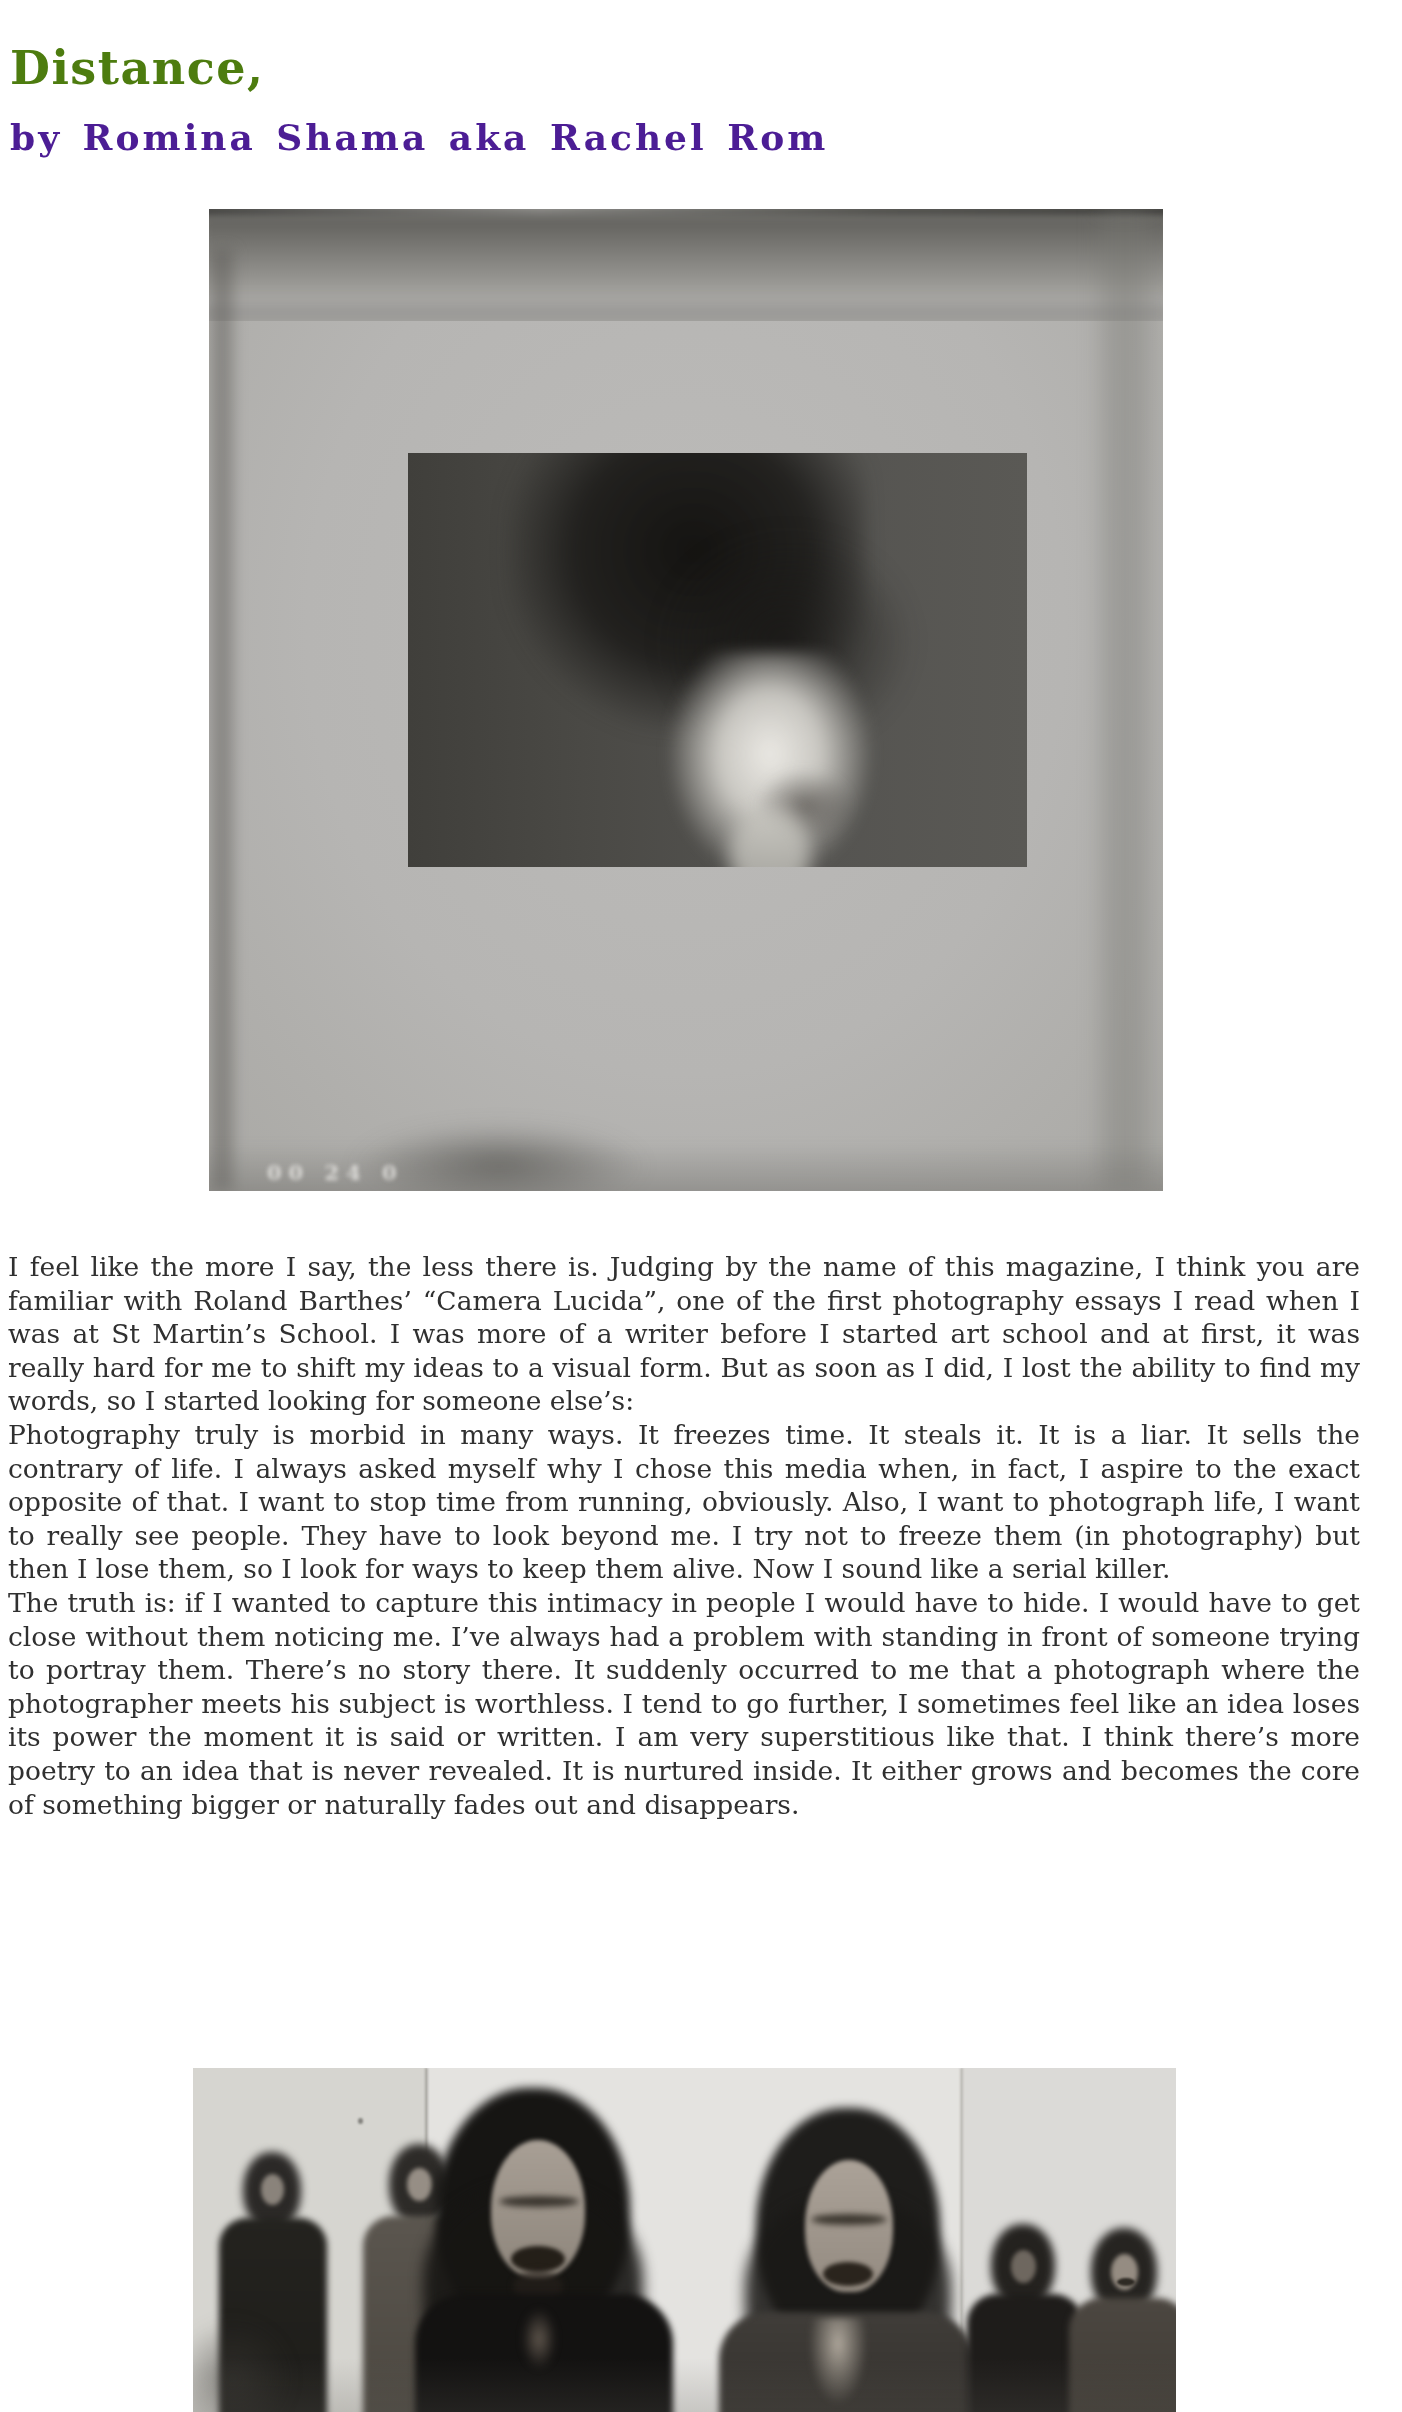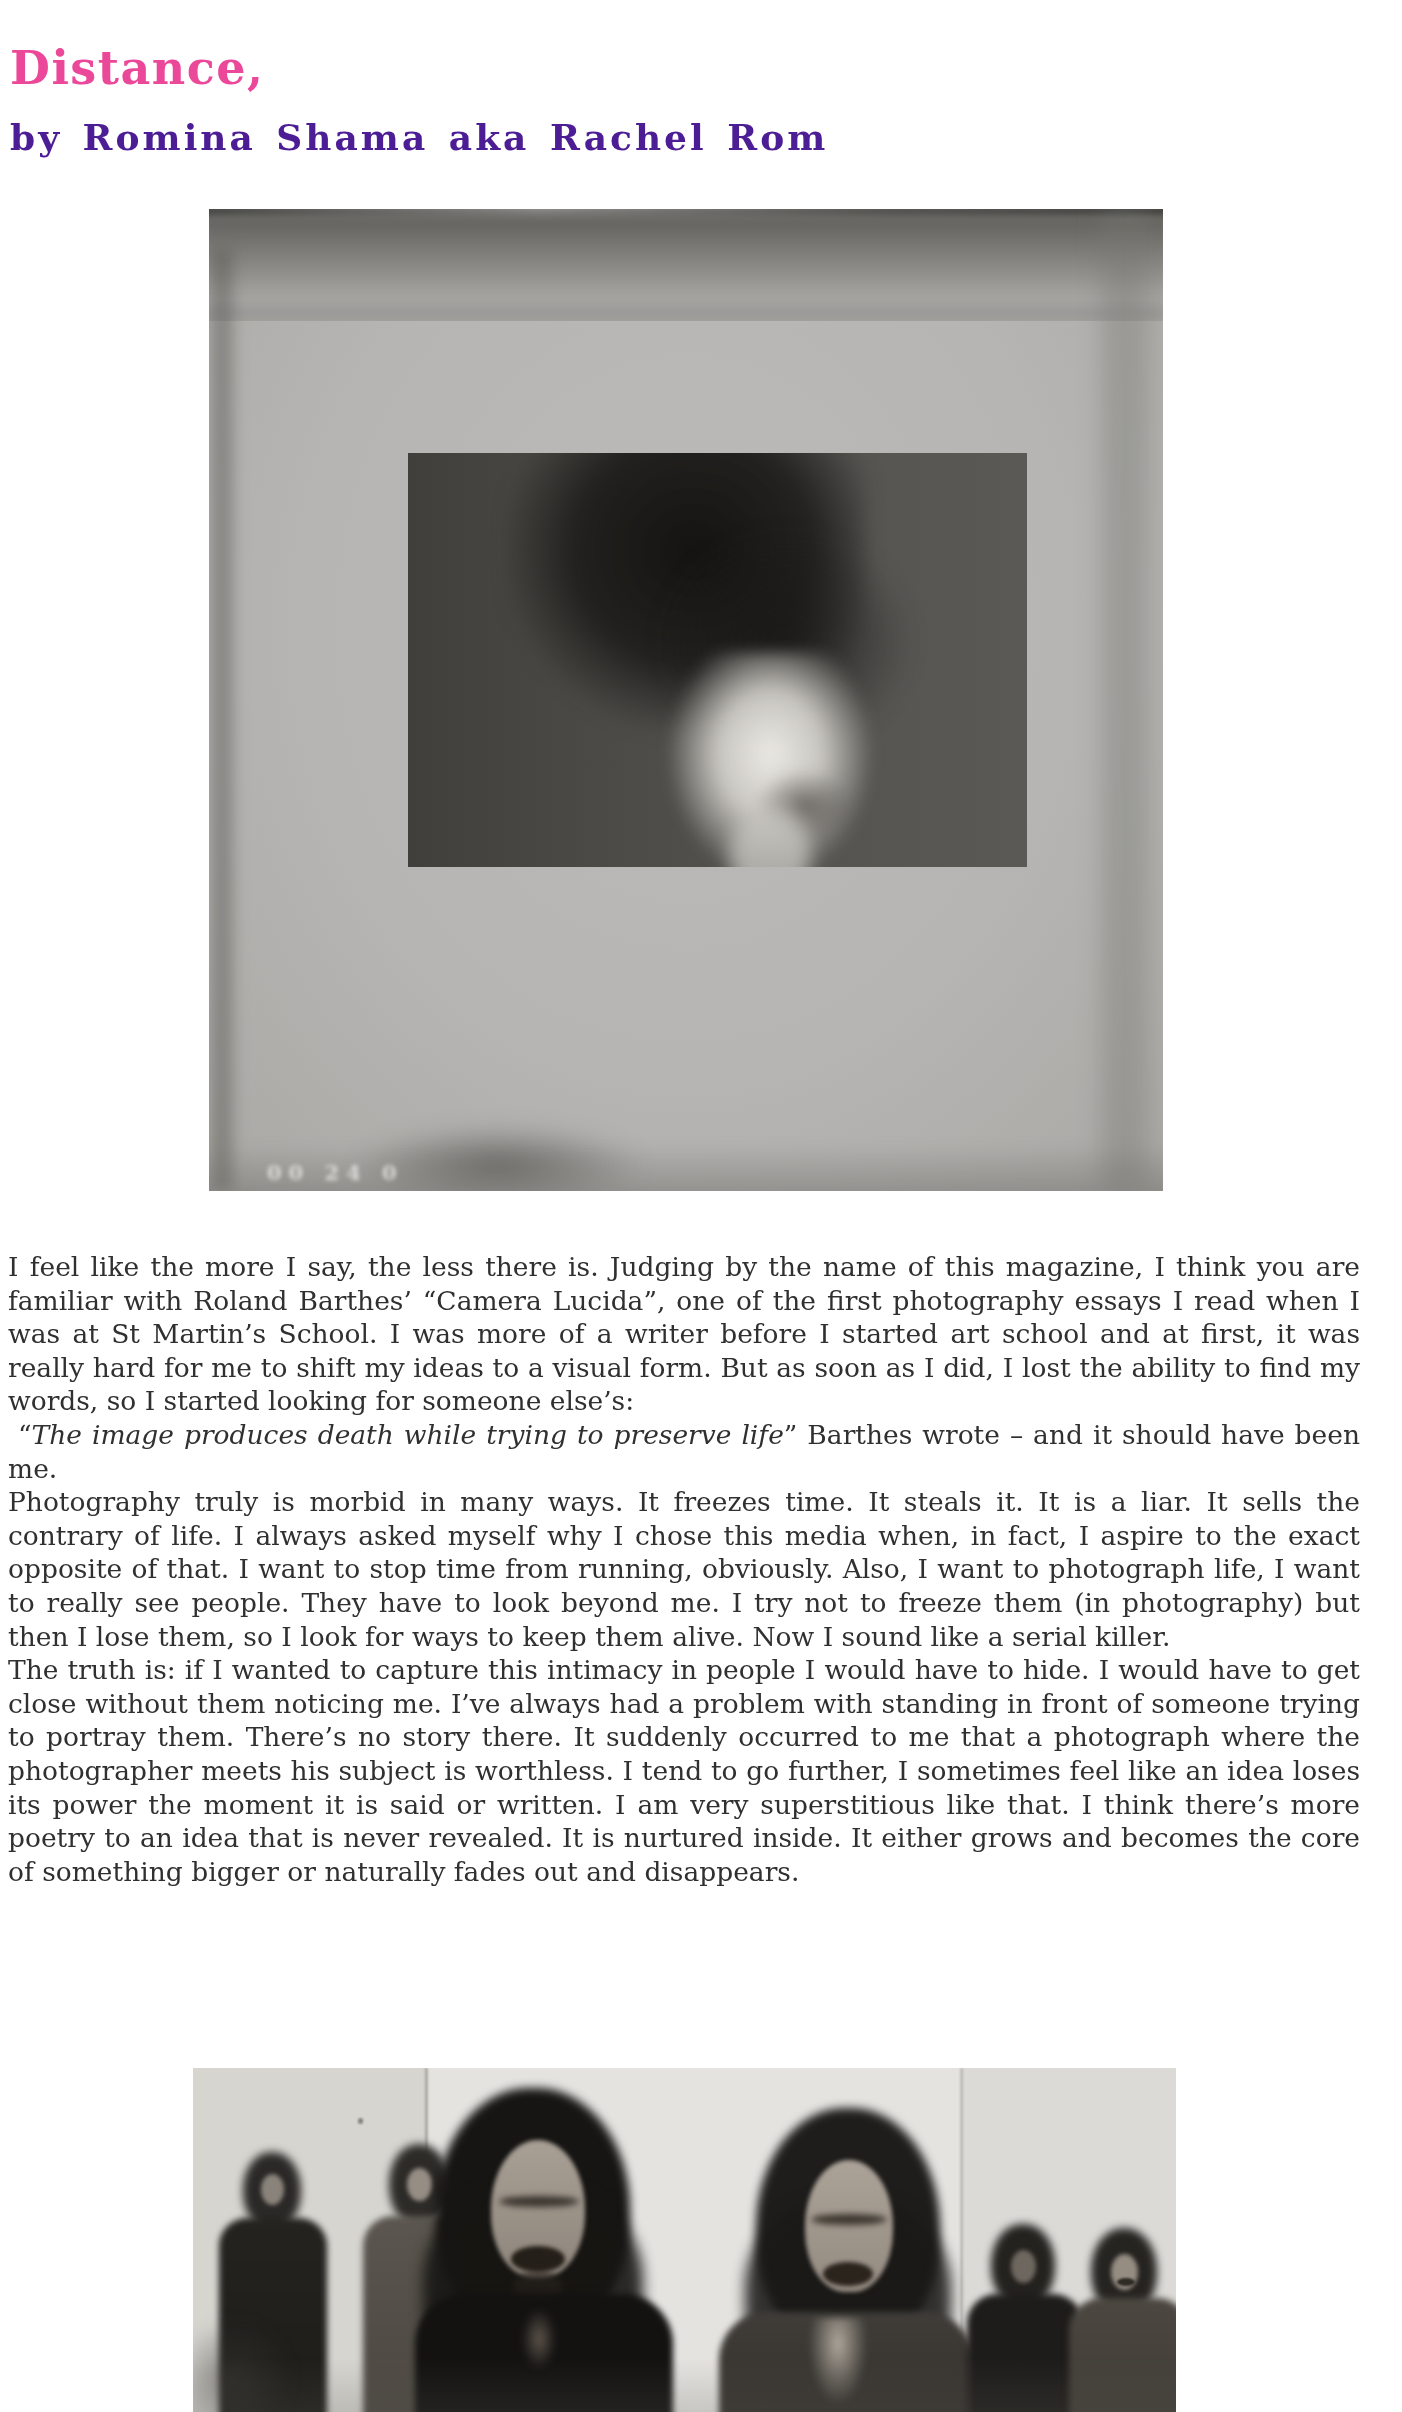--- a/index.html
+++ b/index.html
@@ -7,21 +7,21 @@
     width:1402px; height:2412px;
     background:#ffffff;
     position:relative;
     overflow:hidden;
     font-family:"DejaVu Serif", serif;
   }
 
   
   .title {
     position:absolute; left:10px; top:12px;
-    font-size:46px; font-weight:bold; color:#ec4899;
+    font-size:46px; font-weight:bold; color:#4d7c0f;
     letter-spacing:1.5px; line-height:1.1;
   }
   .byline {
     position:absolute; left:10px; top:86px;
     font-size:36px; font-weight:bold; color:#4c1d95;
     letter-spacing:3px; word-spacing:5px;
   }
 
   
   .polaroid {
@@ -182,21 +182,20 @@
     <div class="layer inner-chinshadow"></div>
     <div class="layer inner-neck"></div>
   </div>
   <div class="layer pol-bottom-smudge"></div>
   <div class="layer pol-bottom-shade"></div>
   <div class="layer pol-stamp">00 24 0</div>
 </div>
 
 <div class="article-text">
   <p>I feel like the more I say, the less there is. Judging by the name of this magazine, I think you are familiar with Roland Barthes’ “Camera Lucida”, one of the first photography essays I read when I was at St Martin’s School. I was more of a writer before I started art school and at first, it was really hard for me to shift my ideas to a visual form. But as soon as I did, I lost the ability to find my words, so I started looking for someone else’s:</p>
-  <p><span>&nbsp;“</span><span class="quote-italic">The image produces death while trying to preserve life</span><span>” Barthes wrote – and it should have been me.</span></p>
   <p>Photography truly is morbid in many ways. It freezes time. It steals it. It is a liar. It sells the contrary of life. I always asked myself why I chose this media when, in fact, I aspire to the exact opposite of that. I want to stop time from running, obviously. Also, I want to photograph life, I want to really see people. They have to look beyond me. I try not to freeze them (in photography) but then I lose them, so I look for ways to keep them alive. Now I sound like a serial killer.</p>
   <p>The truth is: if I wanted to capture this intimacy in people I would have to hide. I would have to get close without them noticing me. I’ve always had a problem with standing in front of someone trying to portray them. There’s no story there. It suddenly occurred to me that a photograph where the photographer meets his subject is worthless. I tend to go further, I sometimes feel like an idea loses its power the moment it is said or written. I am very superstitious like that. I think there’s more poetry to an idea that is never revealed. It is nurtured inside. It either grows and becomes the core of something bigger or naturally fades out and disappears.</p>
 </div>
 
 <div class="contact">
   <div class="layer panel-left"></div>
   <div class="layer panel-right"></div>
   <div class="layer seam1"></div>
   <div class="layer seam2"></div>
   <div class="layer wall-speck"></div>

